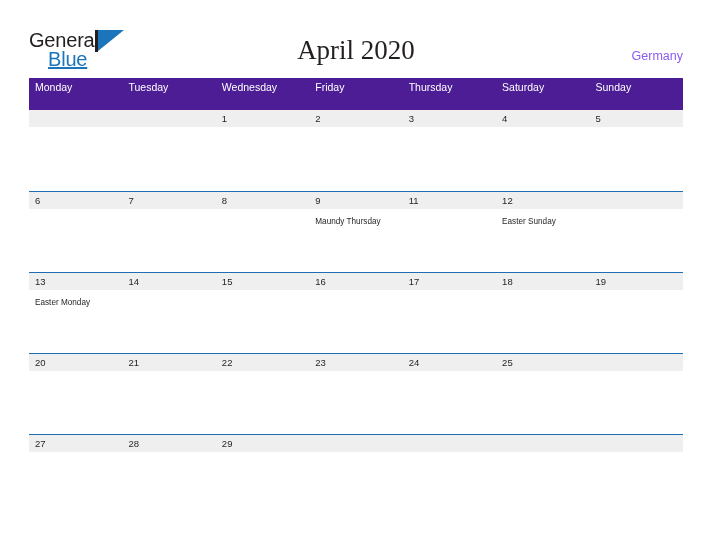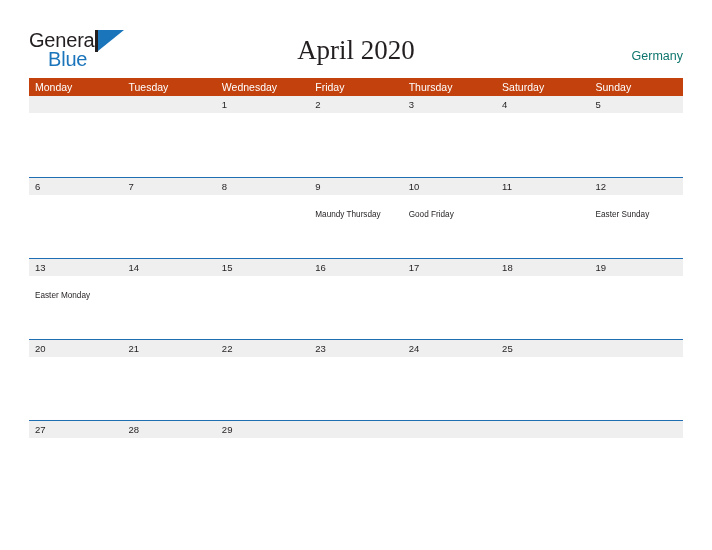--- a/index.html
+++ b/index.html
@@ -50,20 +50,21 @@
   }
   .logo-blue {
     position: absolute;
     left: 19px;
     top: 19px;
     font-size: 20px;
     color: #1b75bb;
     letter-spacing: -0.2px;
     line-height: 22px;
     font-family: "Liberation Sans", sans-serif;
+    text-decoration: underline;
   }
   .logo-mark {
     position: absolute;
     left: 66px;
     top: 1px;
     width: 30px;
     height: 22px;
   }
   .logo-mark .bar {
     position: absolute;
@@ -95,38 +96,38 @@
     font-weight: normal;
     letter-spacing: 0px;
     line-height: 32px;
   }
 
   .country {
     position: absolute;
     right: 29px;
     top: 48px;
     font-size: 12.5px;
-    color: #0f766e;
+    color: #8b5cf6;
     font-family: "Liberation Sans", sans-serif;
     line-height: 16px;
   }
 
   
   .calendar {
     position: absolute;
     left: 29px;
     top: 78px;
     width: 654px;
   }
 
   .dow-row {
     display: flex;
     width: 654px;
-    height: 18px;
-    background: #c2410c;
+    height: 32px;
+    background: #4c1d95;
   }
   .dow-cell {
     width: 93.428px;
     height: 18px;
     box-sizing: border-box;
     padding-left: 6px;
     color: #ffffff;
     font-size: 10.5px;
     line-height: 18px;
     font-family: "Liberation Sans", sans-serif;
@@ -172,21 +173,21 @@
     font-size: 9.5px;
     line-height: 17px;
     color: #231f20;
     font-family: "Liberation Sans", sans-serif;
     height: 17px;
   }
   .day-event {
     position: relative;
     z-index: 2;
     display: block;
-    margin-top: 14px;
+    margin-top: 7px;
     font-size: 8.2px;
     line-height: 11px;
     color: #231f20;
     font-family: "Liberation Sans", sans-serif;
     white-space: nowrap;
   }
   .empty .day-num { visibility: hidden; }
 </style>
 </head>
 <body>
@@ -257,24 +258,20 @@
               <span class="day-num">7</span>
             </div>
             <div class="day-cell">
               <span class="day-num">8</span>
             </div>
             <div class="day-cell">
               <span class="day-num">9</span>
               <span class="day-event">Maundy Thursday</span>
             </div>
             <div class="day-cell">
-              <span class="day-num">10</span>
-              <span class="day-event">Good Friday</span>
-            </div>
-            <div class="day-cell">
               <span class="day-num">11</span>
             </div>
             <div class="day-cell">
               <span class="day-num">12</span>
               <span class="day-event">Easter Sunday</span>
             </div>
           </div>
         </div>
         <div class="week-row">
           <div class="week-band"></div>

